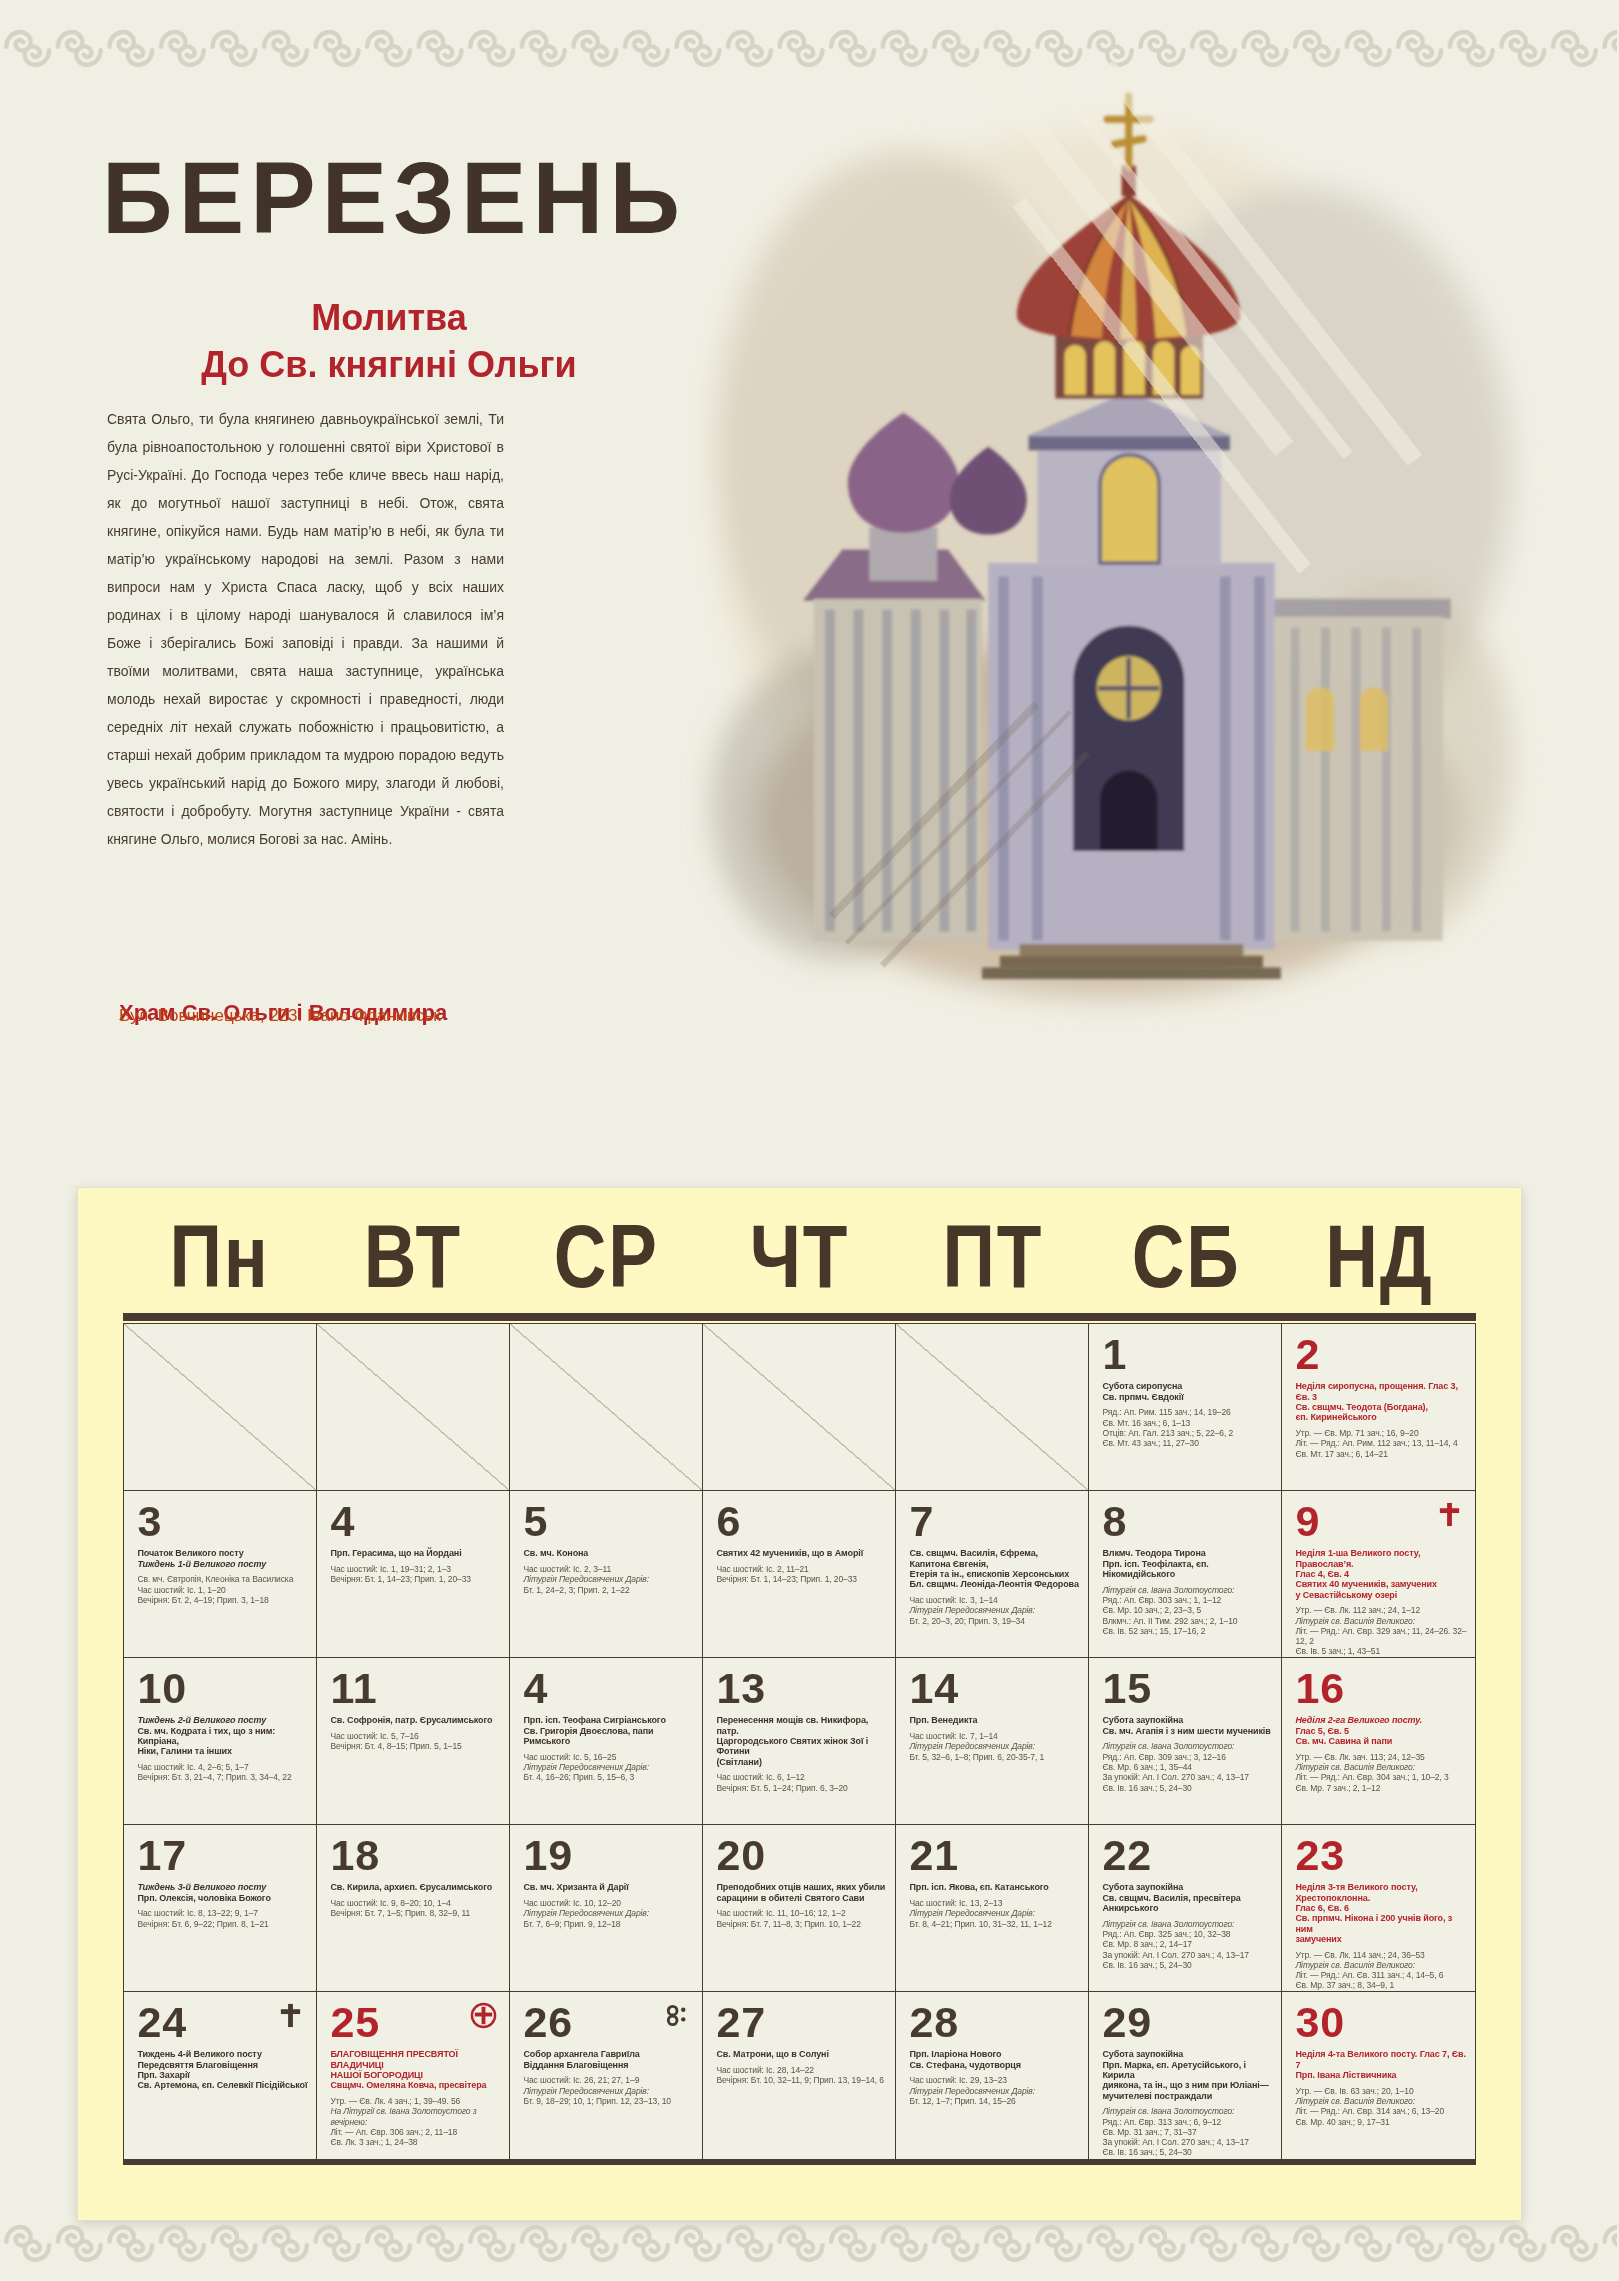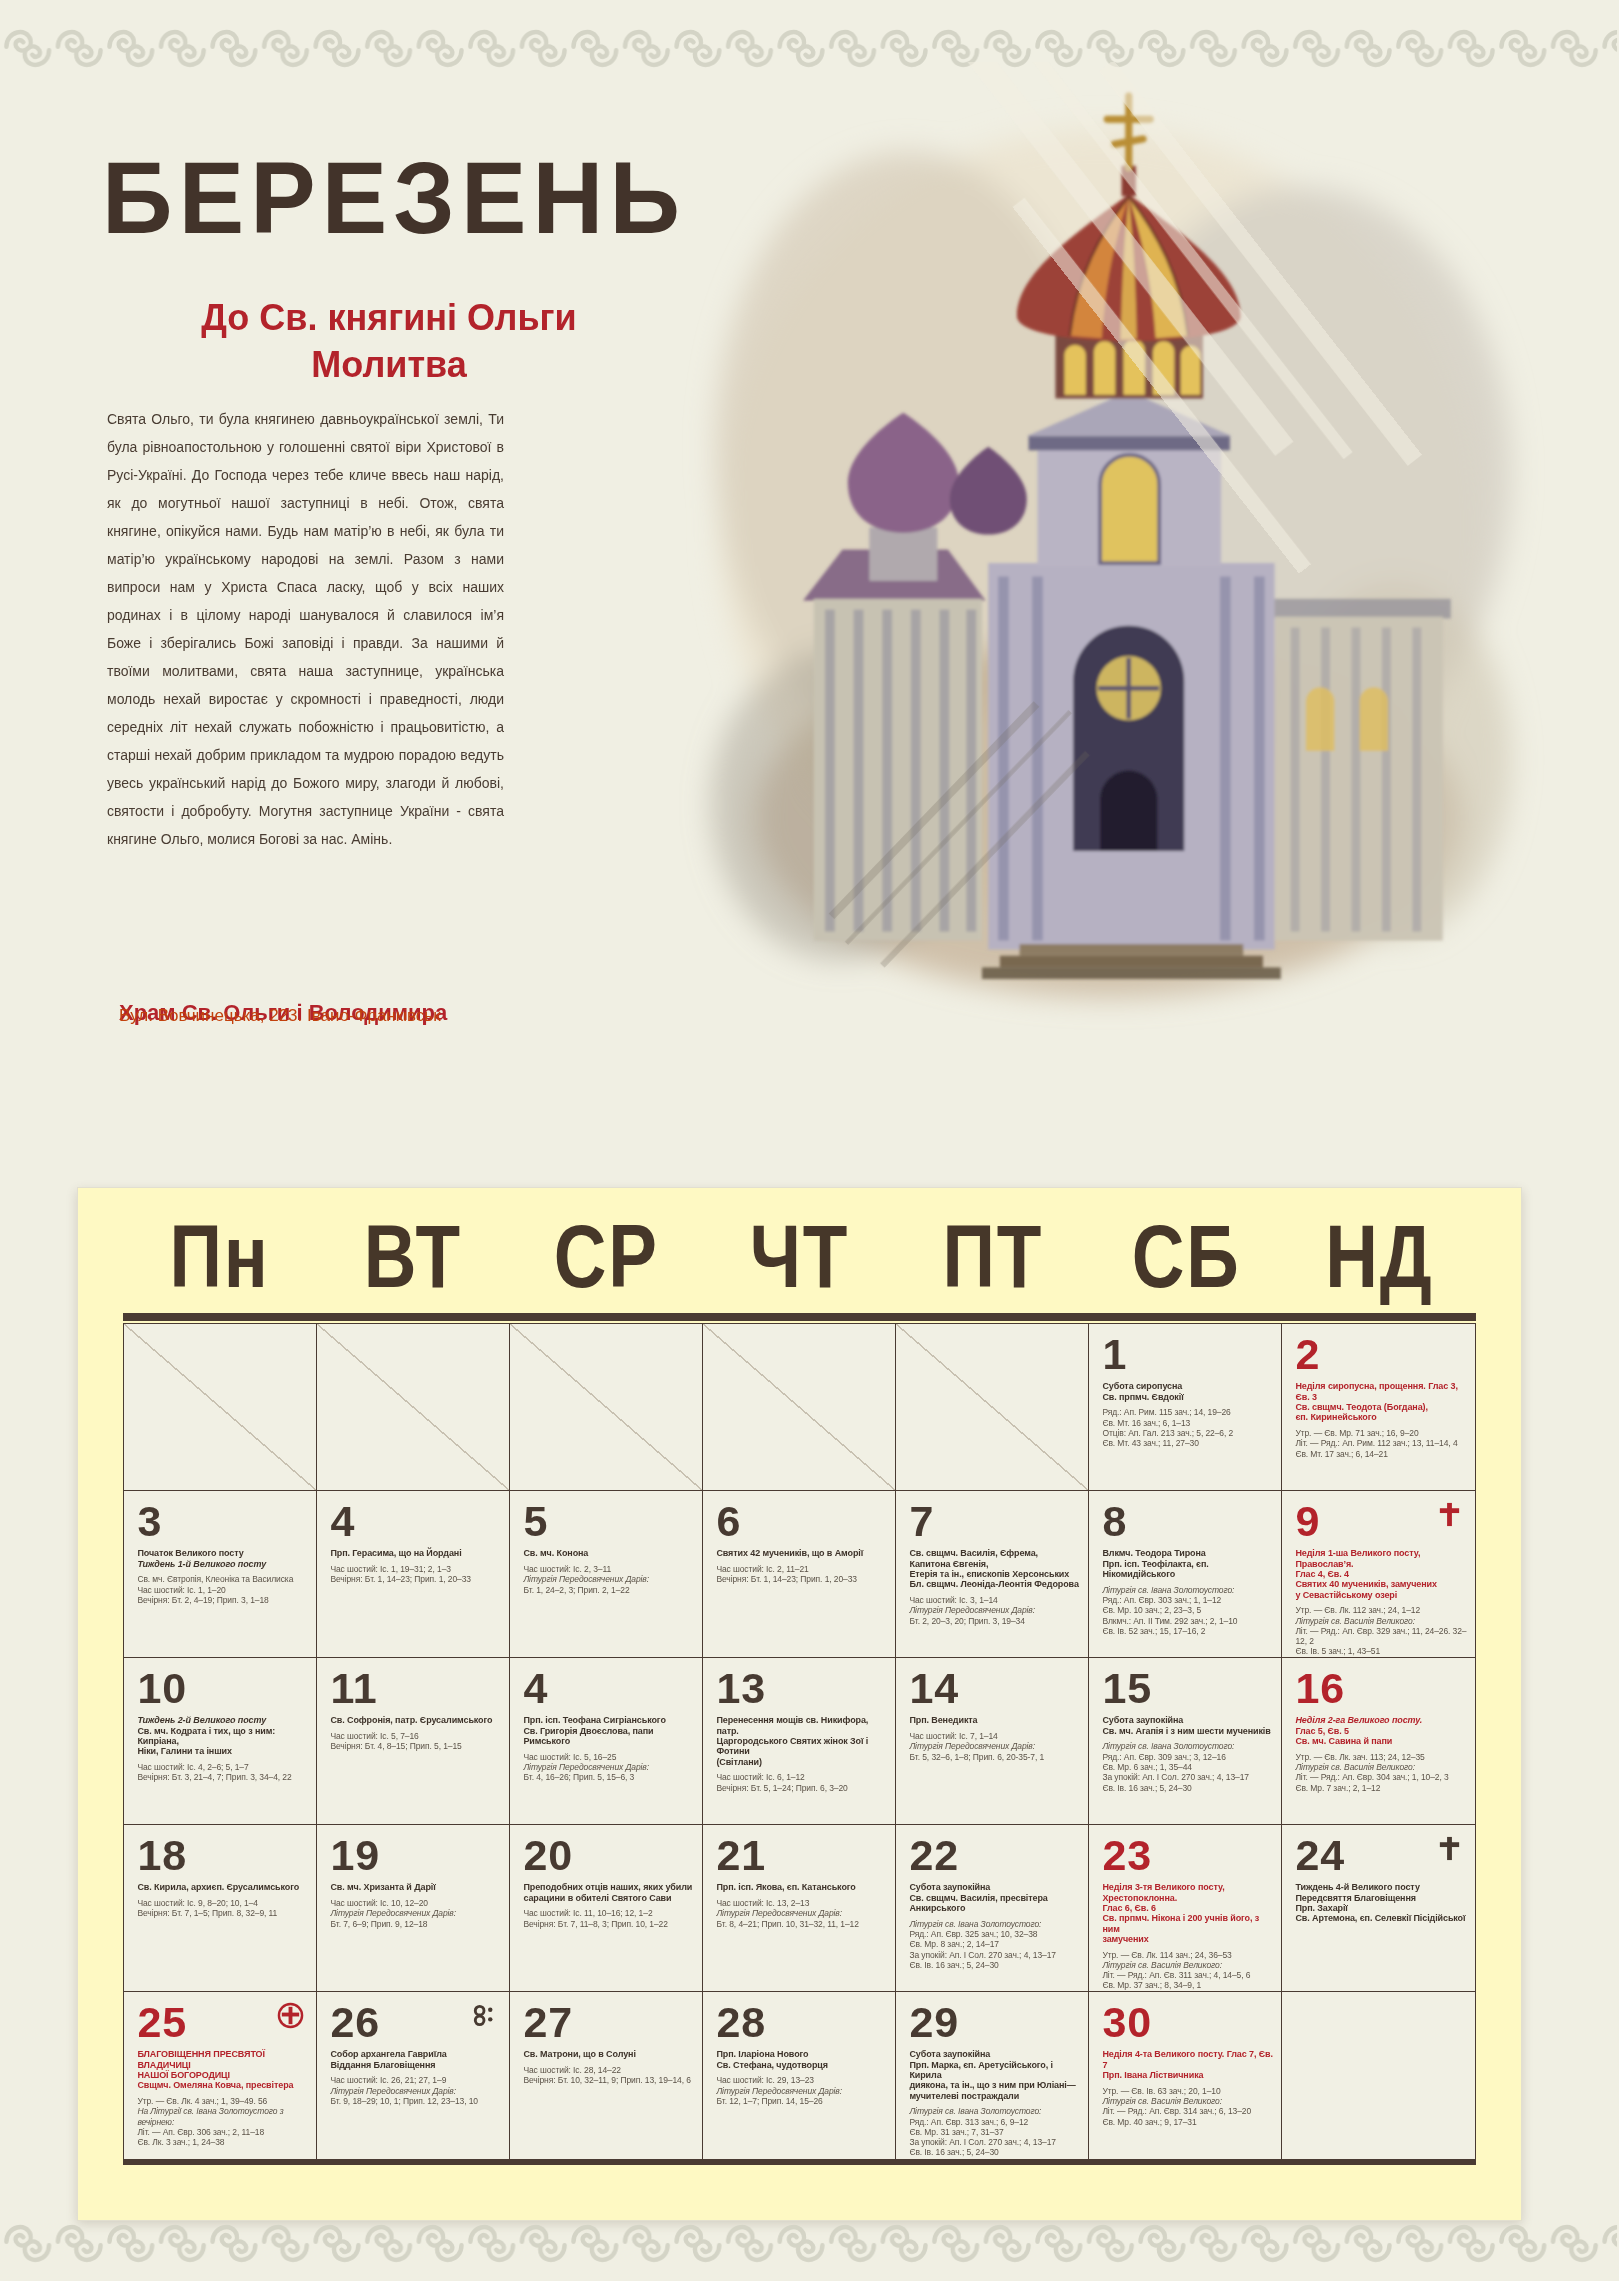--- a/index.html
+++ b/index.html
@@ -54,22 +54,22 @@
           <path d="M5,30 C5,12 28,8 32,22 C35,33 21,39 16,30 C13,24 20,20 24,25"></path>
           <path d="M53,34 C53,52 30,56 26,42 C23,31 37,25 42,34 C45,40 38,44 34,39"></path>
         </g>
       </pattern>
     </defs>
     <rect x="0" y="4" width="1817" height="64" fill="url(#orn1)"></rect>
   </svg>
 
   <div class="month-title">БЕРЕЗЕНЬ</div>
   <div class="prayer-title">
+    <div>Молитва</div>
     <div>До Св. княгині Ольги</div>
-    <div>Молитва</div>
   </div>
   <div class="prayer-text">Свята Ольго, ти була княгинею давньоукраїнської землі, Ти була рівноапостольною у голошенні святої віри Христової в Русі-Україні. До Господа через тебе кличе ввесь наш нарід, як до могутньої нашої заступниці в небі. Отож, свята княгине, опікуйся нами. Будь нам матір’ю в небі, як була ти матір’ю українському народові на землі. Разом з нами випроси нам у Христа Спаса ласку, щоб у всіх наших родинах і в цілому народі шанувалося й славилося ім’я Боже і зберігались Божі заповіді і правди. За нашими й твоїми молитвами, свята наша заступнице, українська молодь нехай виростає у скромності і праведності, люди середніх літ нехай служать побожністю і працьовитістю, а старші нехай добрим прикладом та мудрою порадою ведуть увесь український нарід до Божого миру, злагоди й любові, святости і добробуту. Могутня заступнице України - свята княгине Ольго, молися Богові за нас. Амінь.</div>
   <div class="church-caption">Храм Св. Ольги і Володимира</div>
   <div class="church-address">Вул. Вовчинецька, 223. Івано-Франківськ</div>
 
   <svg class="church-art" viewBox="0 0 970 1120" xmlns="http://www.w3.org/2000/svg">
     <defs>
       <filter id="wash" x="-30%" y="-30%" width="160%" height="160%">
           <feGaussianBlur stdDeviation="16"></feGaussianBlur>
         </filter>
@@ -324,20 +324,27 @@
           <div class="num">16</div>
           <div class="line bi">Неділя 2-га Великого посту.</div>
           <div class="line b">Глас 5, Єв. 5</div>
           <div class="line b">Св. мч. Савина й папи</div>
           <div class="line r gap">Утр. — Єв. Лк. зач. 113; 24, 12–35</div>
           <div class="line i">Літургія св. Василія Великого:</div>
           <div class="line r">Літ. — Ряд.: Ап. Євр. 304 зач.; 1, 10–2, 3</div>
           <div class="line r">Єв. Мр. 7 зач.; 2, 1–12</div>
         </div>
         <div class="cell">
+          <div class="num">17</div>
+          <div class="line bi">Тиждень 3-й Великого посту</div>
+          <div class="line b">Прп. Олексія, чоловіка Божого</div>
+          <div class="line r gap">Час шостий: Іс. 8, 13–22; 9, 1–7</div>
+          <div class="line r">Вечірня: Бт. 6, 9–22; Прип. 8, 1–21</div>
+        </div>
+        <div class="cell">
           <div class="num">18</div>
           <div class="line b">Св. Кирила, архиєп. Єрусалимського</div>
           <div class="line r gap">Час шостий: Іс. 9, 8–20; 10, 1–4</div>
           <div class="line r">Вечірня: Бт. 7, 1–5; Прип. 8, 32–9, 11</div>
         </div>
         <div class="cell">
           <div class="num">19</div>
           <div class="line b">Св. мч. Хризанта й Дарії</div>
           <div class="line r gap">Час шостий: Іс. 10, 12–20</div>
           <div class="line i">Літургія Передосвячених Дарів:</div>

